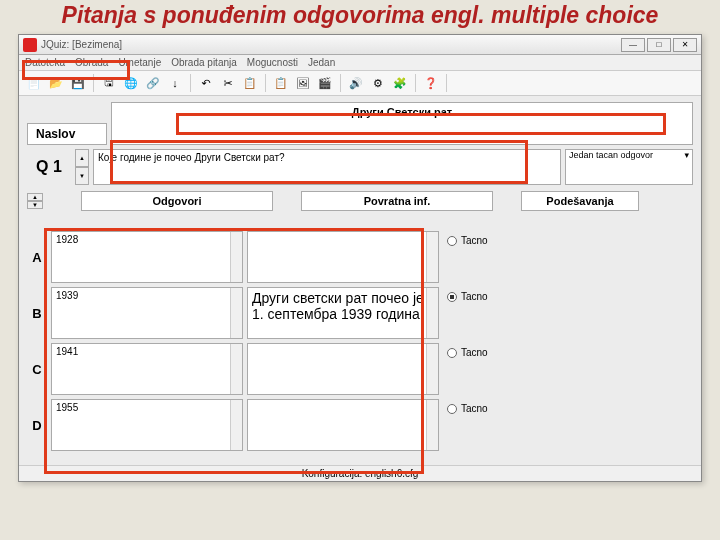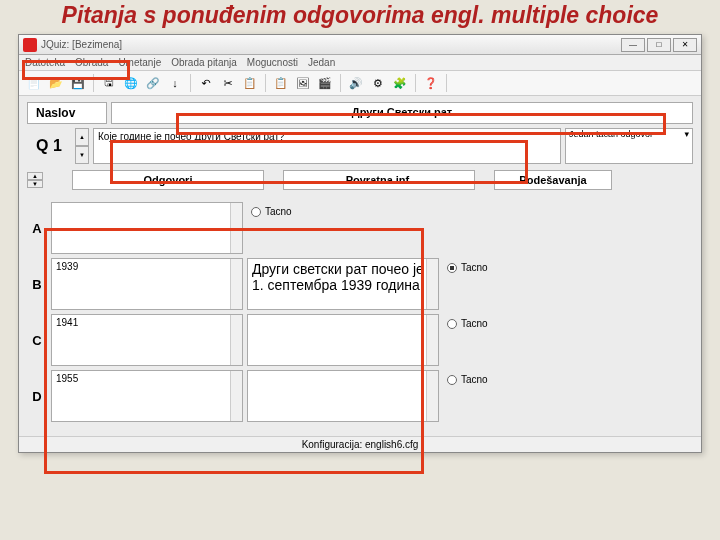--- a/index.html
+++ b/index.html
@@ -17,21 +17,21 @@
   .tb-sep { width: 1px; height: 18px; background: #ccc; margin: 0 2px; }
   .content { padding: 6px 8px 10px 8px; background: #ececec; }
   .row { display: flex; align-items: stretch; gap: 4px; margin-bottom: 4px; }
   .label-box { background: #fff; border: 1px solid #aaa; padding: 3px 8px; font-weight: bold; font-size: 12px; display: flex; align-items: center; }
   .title-input { flex: 1; background: #fff; border: 1px solid #aaa; text-align: center; font-weight: bold; font-size: 11px; padding: 3px; }
   .q-label { width: 44px; font-size: 16px; font-weight: bold; display: flex; align-items: center; justify-content: center; }
   .spinner { width: 14px; display: flex; flex-direction: column; }
   .spin-btn { flex: 1; border: 1px solid #aaa; background: #eee; font-size: 6px; display: flex; align-items: center; justify-content: center; }
   .q-text { flex: 1; background: #fff; border: 1px solid #aaa; padding: 2px 4px; font-size: 10px; min-height: 36px; }
   .q-type { width: 128px; background: #fff; border: 1px solid #aaa; font-size: 9px; display: flex; align-items: flex-start; justify-content: space-between; padding: 0 3px; }
-  .headers { display: flex; gap: 3px; margin: 6px 0 12px 0; align-items: center; }
+  .headers { display: flex; gap: 12px; margin: 6px 0 20px 0; align-items: center; }
   .hdr-spinner { width: 16px; display: flex; flex-direction: column; gap: 0; }
   .hdr { background: #fff; border: 1px solid #aaa; font-weight: bold; font-size: 11px; text-align: center; padding: 3px 0; }
   .hdr-ans { width: 192px; margin-left: 26px; }
   .hdr-fb { width: 192px; margin-left: 16px; }
   .hdr-set { width: 118px; margin-left: 16px; }
   .ans-row { display: flex; gap: 4px; margin-bottom: 4px; min-height: 52px; }
   .ans-letter { width: 20px; display: flex; align-items: center; justify-content: center; font-weight: bold; font-size: 13px; }
   .ans-box { width: 192px; background: #fff; border: 1px solid #aaa; padding: 2px 4px; font-size: 10px; position: relative; }
   .ans-scroll { position: absolute; right: 0; top: 0; width: 12px; height: 100%; background: #f0f0f0; border-left: 1px solid #ccc; }
   .fb-box { width: 192px; background: #fff; border: 1px solid #aaa; padding: 2px 4px; font-size: 14px; position: relative; white-space: pre-wrap; }
@@ -92,21 +92,21 @@
       <div class="tb-btn">⚙</div>
       <div class="tb-btn">🧩</div>
       <div class="tb-sep"></div>
       <div class="tb-btn">❓</div>
       <div class="tb-sep"></div>
     </div>
 
   <div class="content">
 
     <div class="row">
-      <div class="label-box" style="width:80px;">Naslov</div>
+      <div class="label-box" style="width:80px;margin-top:21px;">Naslov</div>
       <div class="title-input">Други Светски рат</div>
     </div>
 
     <div class="row">
       <div class="q-label">
         <span>Q</span>&nbsp;<span>1</span>
       </div>
       <div class="spinner">
         <div class="spin-btn">▲</div>
         <div class="spin-btn">▼</div>
@@ -124,20 +124,21 @@
         <div class="spin-btn">▼</div>
       </div>
       <div class="hdr hdr-ans">Odgovori</div>
       <div class="hdr hdr-fb">Povratna inf.</div>
       <div class="hdr hdr-set">Podešavanja</div>
     </div>
 
     <div id="answers">
         <div class="ans-row">
           <div class="ans-letter">A</div>
+          <div class="ans-box">1928<div class="ans-scroll"></div></div>
           <div class="fb-box"><div class="ans-scroll"></div></div>
           <div class="set-box">
             <div class="radio-row">
               <span class="radio"></span>
               <span>Tacno</span>
             </div>
           </div>
         </div>
         <div class="ans-row">
           <div class="ans-letter">B</div>

